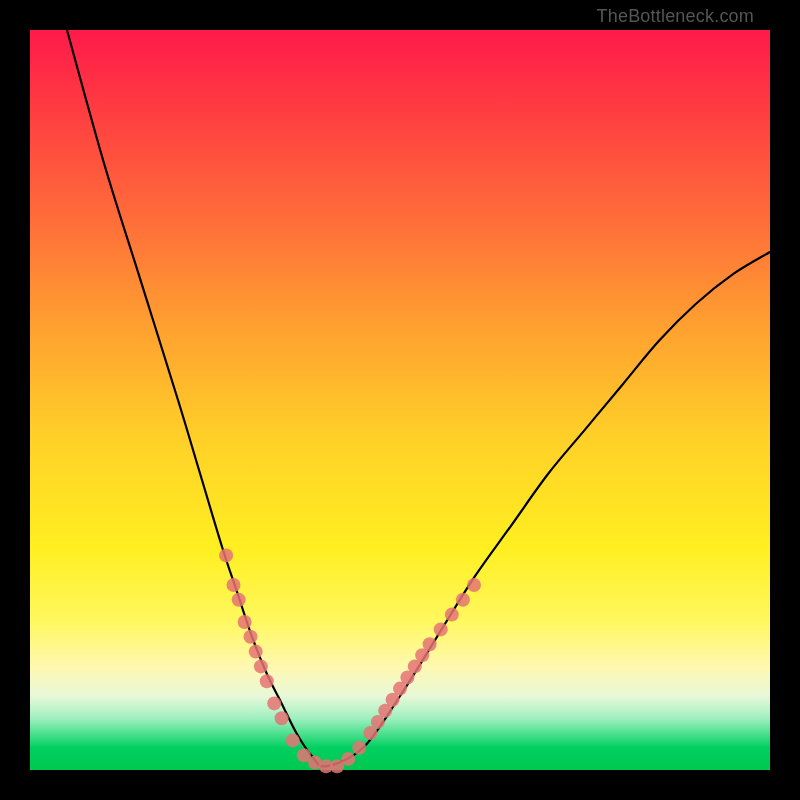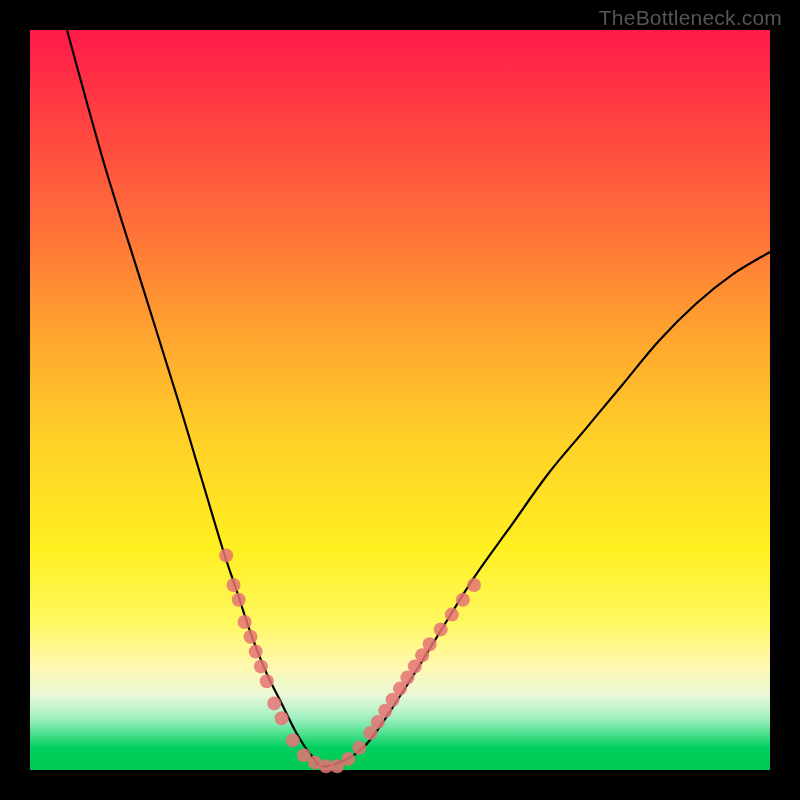--- a/index.html
+++ b/index.html
@@ -22,24 +22,24 @@
       #e8f8d8 90%,
       #a0f0c0 93%,
       #50e090 95%,
       #00d060 97%,
       #00c850 100%
     );
   }
   .watermark {
     position: absolute;
     top: 6px;
-    right: 18px;
+    right: 46px;
     color: #555;
     font-family: Arial, Helvetica, sans-serif;
-    font-size: 21px;
+    font-size: 18px;
     font-weight: 500;
     letter-spacing: 0.2px;
     margin-left: 20px;
   }
   svg.curve {
     position: absolute;
     left: 30px;
     top: 30px;
     width: 740px;
     height: 740px;

